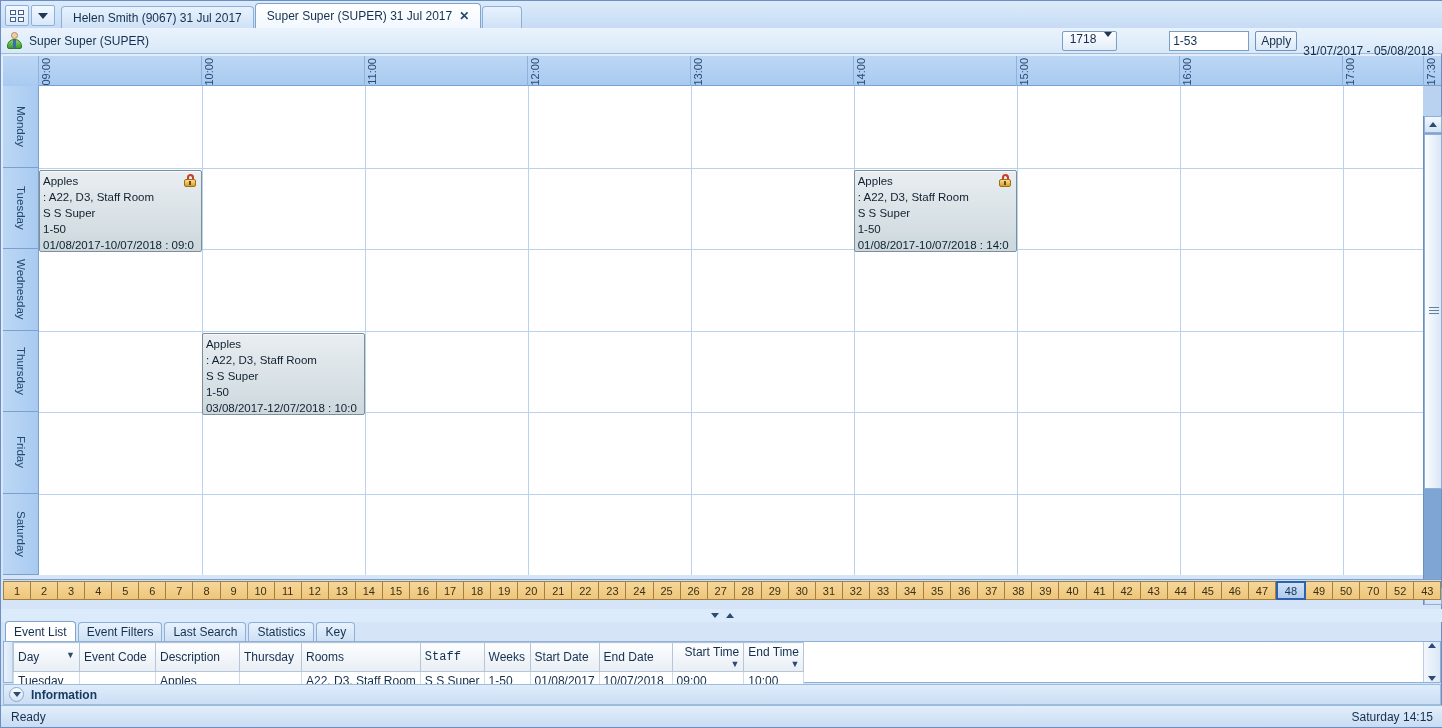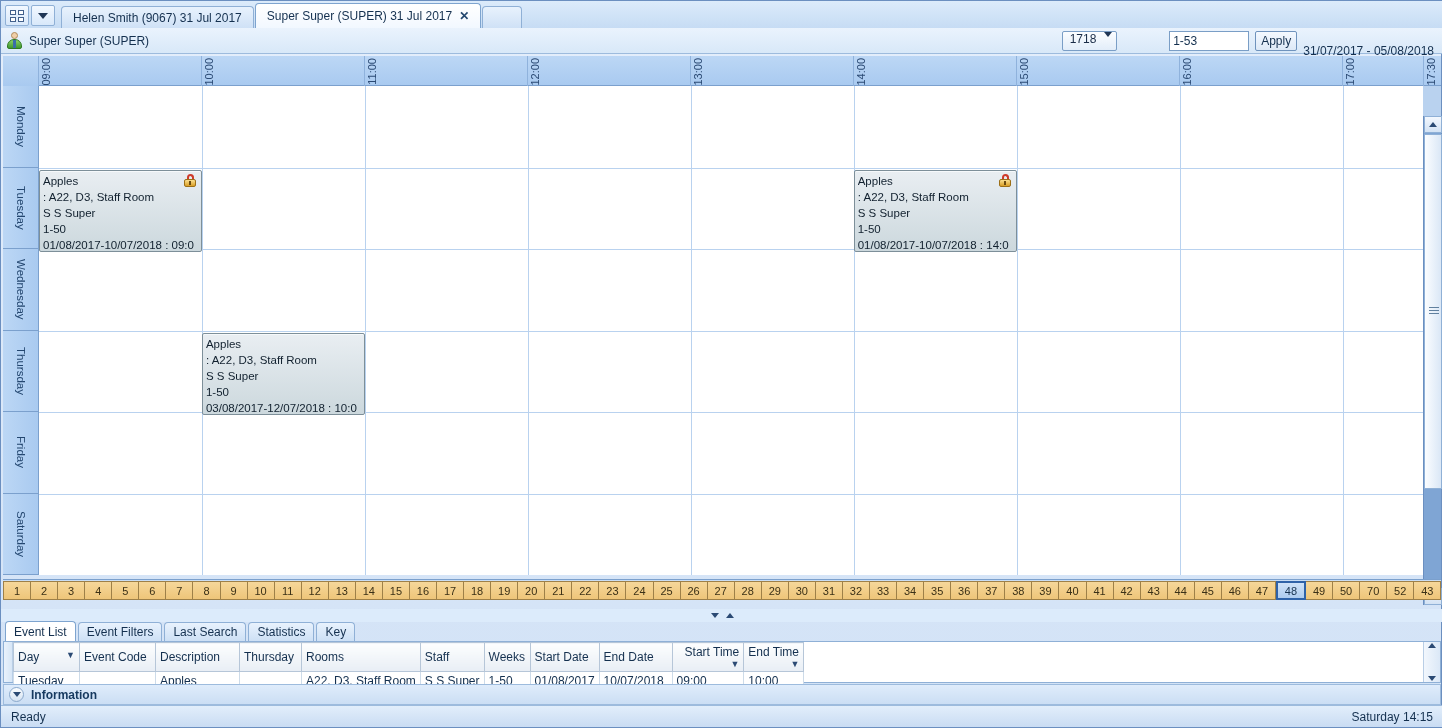--- a/index.html
+++ b/index.html
@@ -518,21 +518,21 @@
   <div class="etable">
     <div class="leftgrip"></div>
     <table class="etbl">
       <thead>
           <tr id="etbl-head">
             <th style="width: 66px;"><span>Day</span><span class="sarw">▼</span></th>
             <th style="width: 76px;"><span>Event Code</span></th>
             <th style="width: 84px;"><span>Description</span></th>
             <th style="width: 62px;"><span>Thursday</span></th>
             <th style="width: 116px; margin-left: 27px;"><span>Rooms</span></th>
-            <th style="width: 63px;"><span>Staff</span></th>
+            <th style="width: 63px; font-family: Liberation Mono, monospace;"><span>Staff</span></th>
             <th style="width: 46px;"><span>Weeks</span></th>
             <th style="width: 67px;"><span>Start Date</span></th>
             <th style="width: 73px;"><span>End Date</span></th>
             <th style="width: 62px; padding-left: 12px;"><span>Start Time</span><span class="sarw">▼</span></th>
             <th style="width: 60px;"><span>End Time</span><span class="sarw">▼</span></th>
           </tr>
         </thead>
       <tbody id="etbl-body">
           <tr>
             <td>Tuesday</td>

